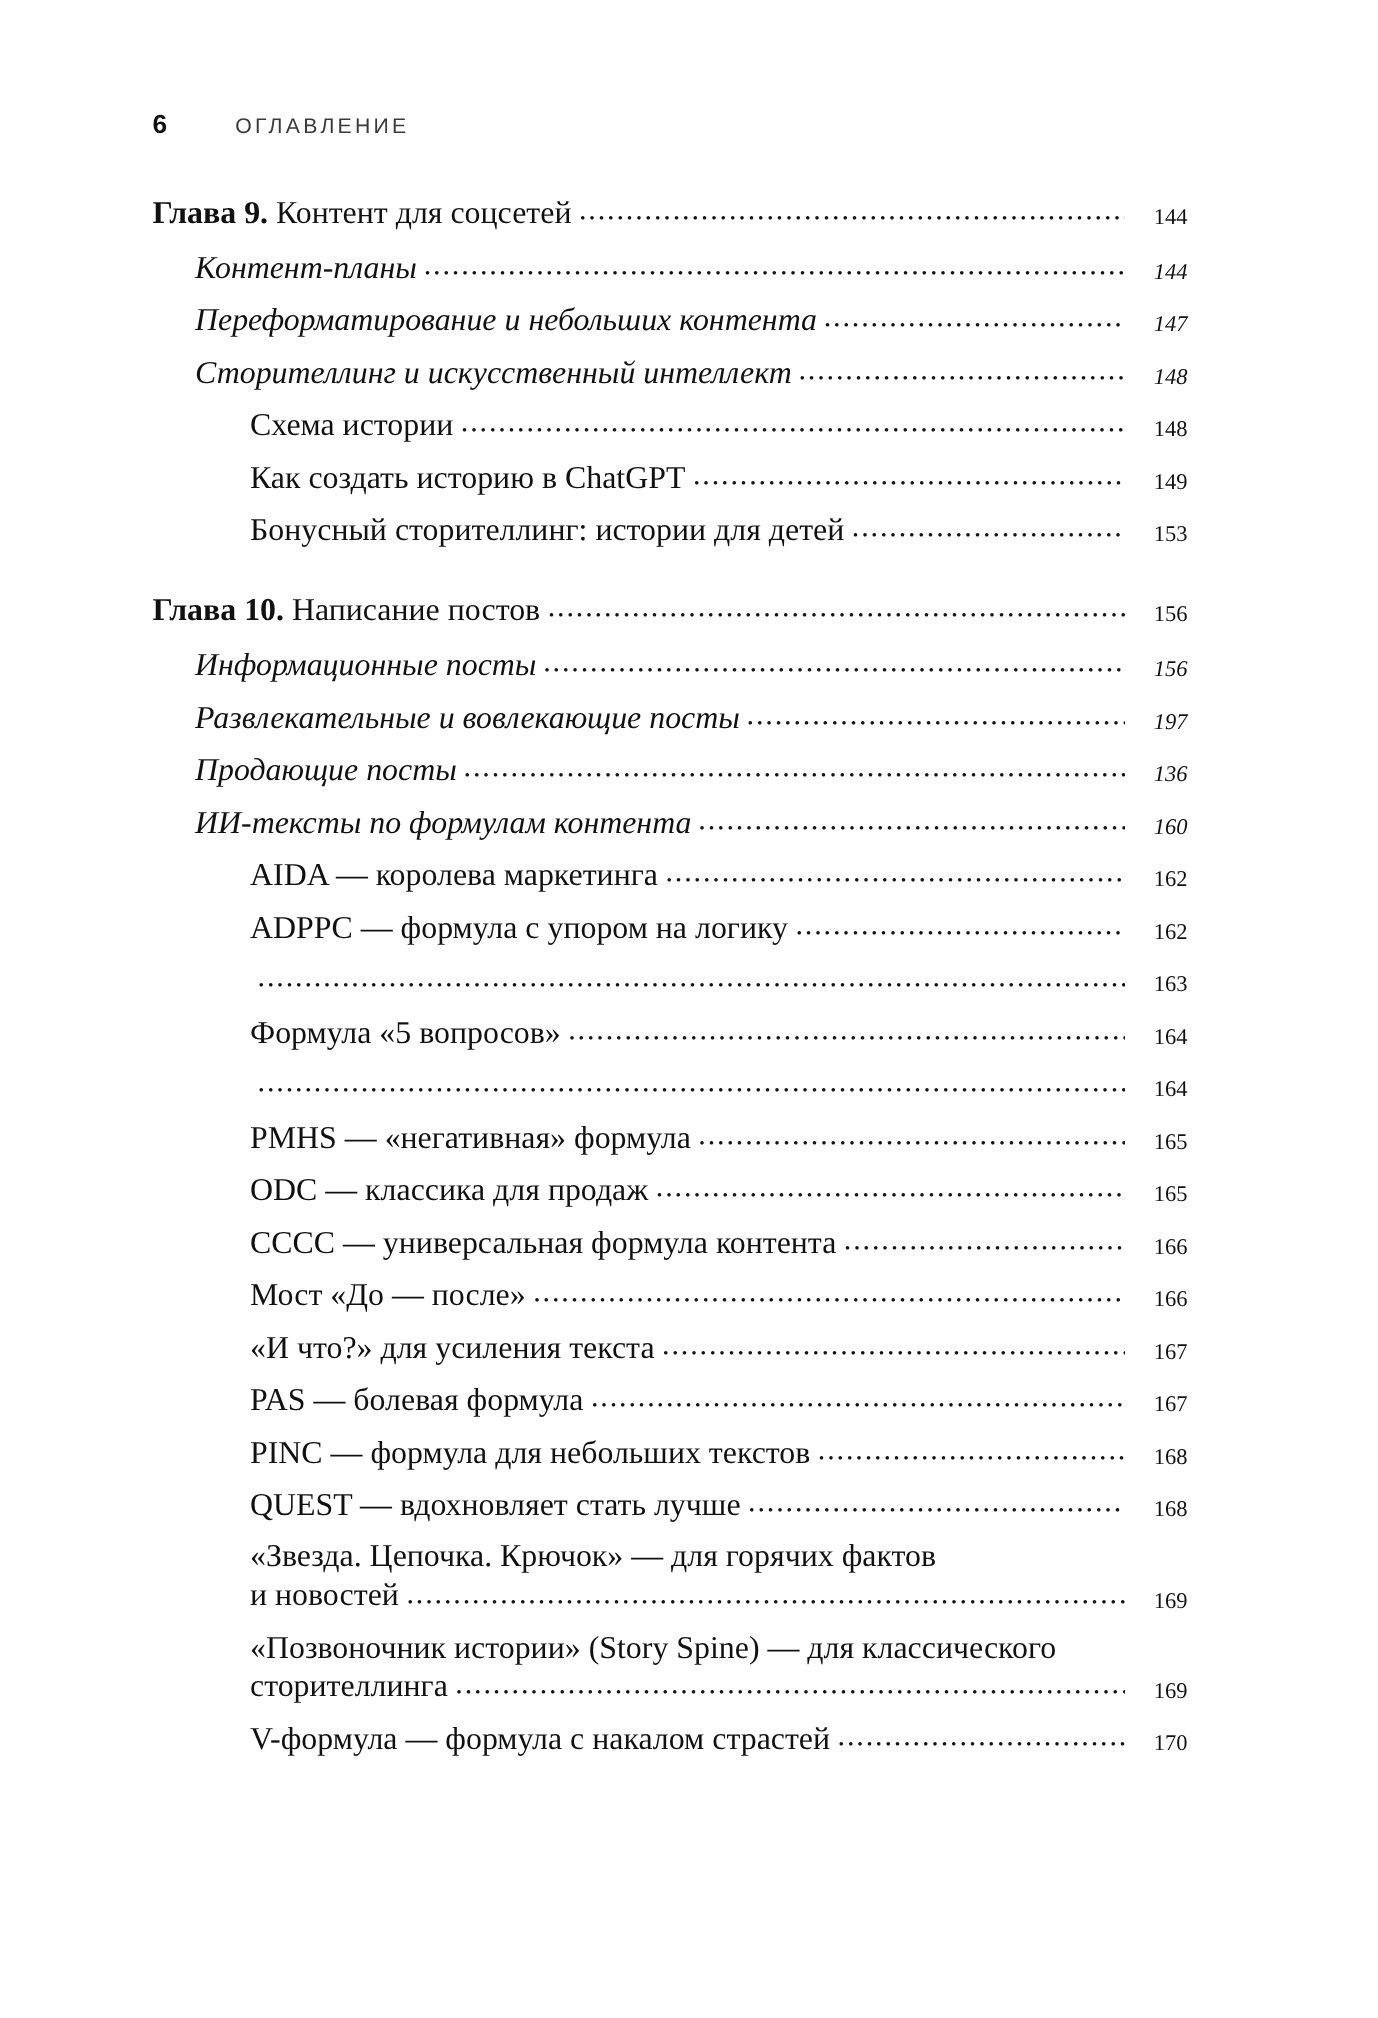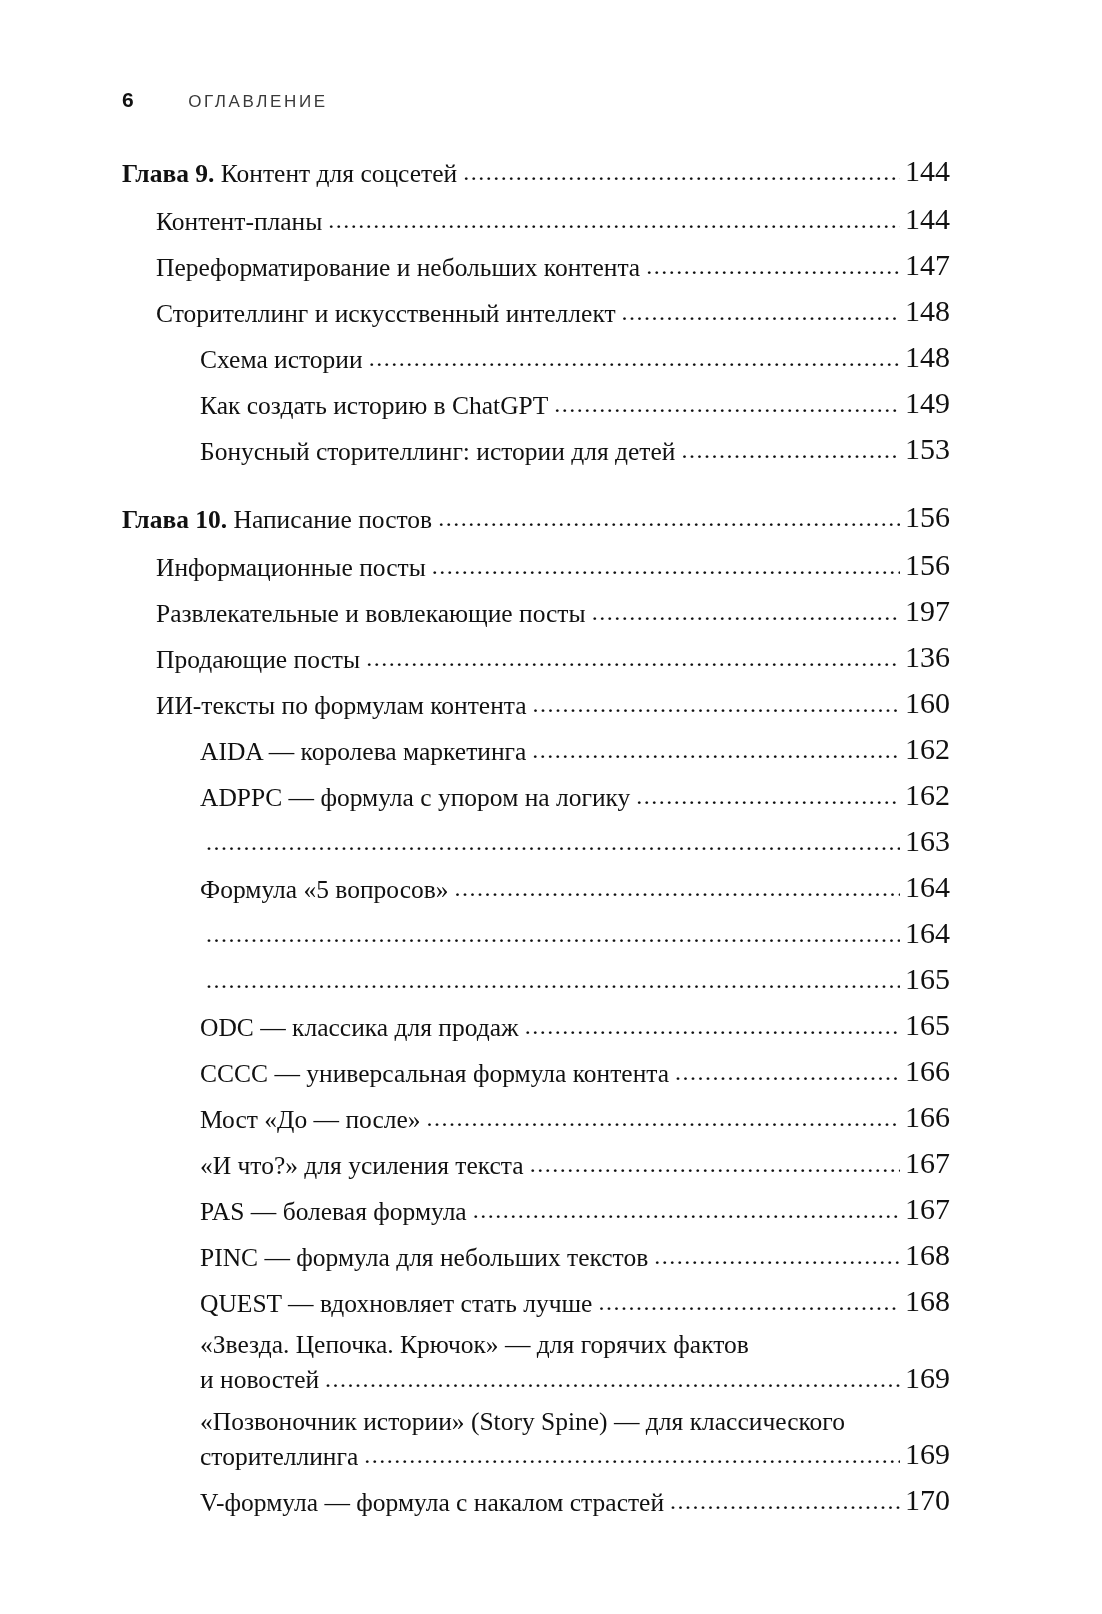--- a/index.html
+++ b/index.html
@@ -70,31 +70,32 @@
     color: #111111;
     letter-spacing: 1.5px;
     font-size: 24px;
     margin: 0 4px 2px 6px;
     line-height: 1;
   }
   .toc-entry .pg {
     flex: 0 0 auto;
     text-align: right;
     min-width: 46px;
-    font-size: 30px;
+    font-size: 18px;
   }
   
   .lvl-chapter {
     margin-bottom: 18px;
   }
   .lvl-chapter .txt .bold {
     font-weight: bold;
   }
   .lvl-1 {
     padding-left: 34px;
+    font-style: italic;
   }
   .lvl-2 {
     padding-left: 78px;
   }
   .gap-top {
     margin-top: 38px;
   }
   
   .toc-entry.wrap {
     display: block;
@@ -200,20 +201,21 @@
       <div class="toc-entry lvl-2">
         <span class="txt">Формула «5 вопросов»</span>
         <span class="leader">............................................................................................................................................................................................................................................................................................................</span>
         <span class="pg">164</span>
       </div>
       <div class="toc-entry lvl-2">
         <span class="leader">............................................................................................................................................................................................................................................................................................................</span>
         <span class="pg">164</span>
       </div>
       <div class="toc-entry lvl-2">
+        <span class="txt">PMHS — «негативная» формула</span>
         <span class="leader">............................................................................................................................................................................................................................................................................................................</span>
         <span class="pg">165</span>
       </div>
       <div class="toc-entry lvl-2">
         <span class="txt">ODC — классика для продаж</span>
         <span class="leader">............................................................................................................................................................................................................................................................................................................</span>
         <span class="pg">165</span>
       </div>
       <div class="toc-entry lvl-2">
         <span class="txt">CCCC — универсальная формула контента</span>

